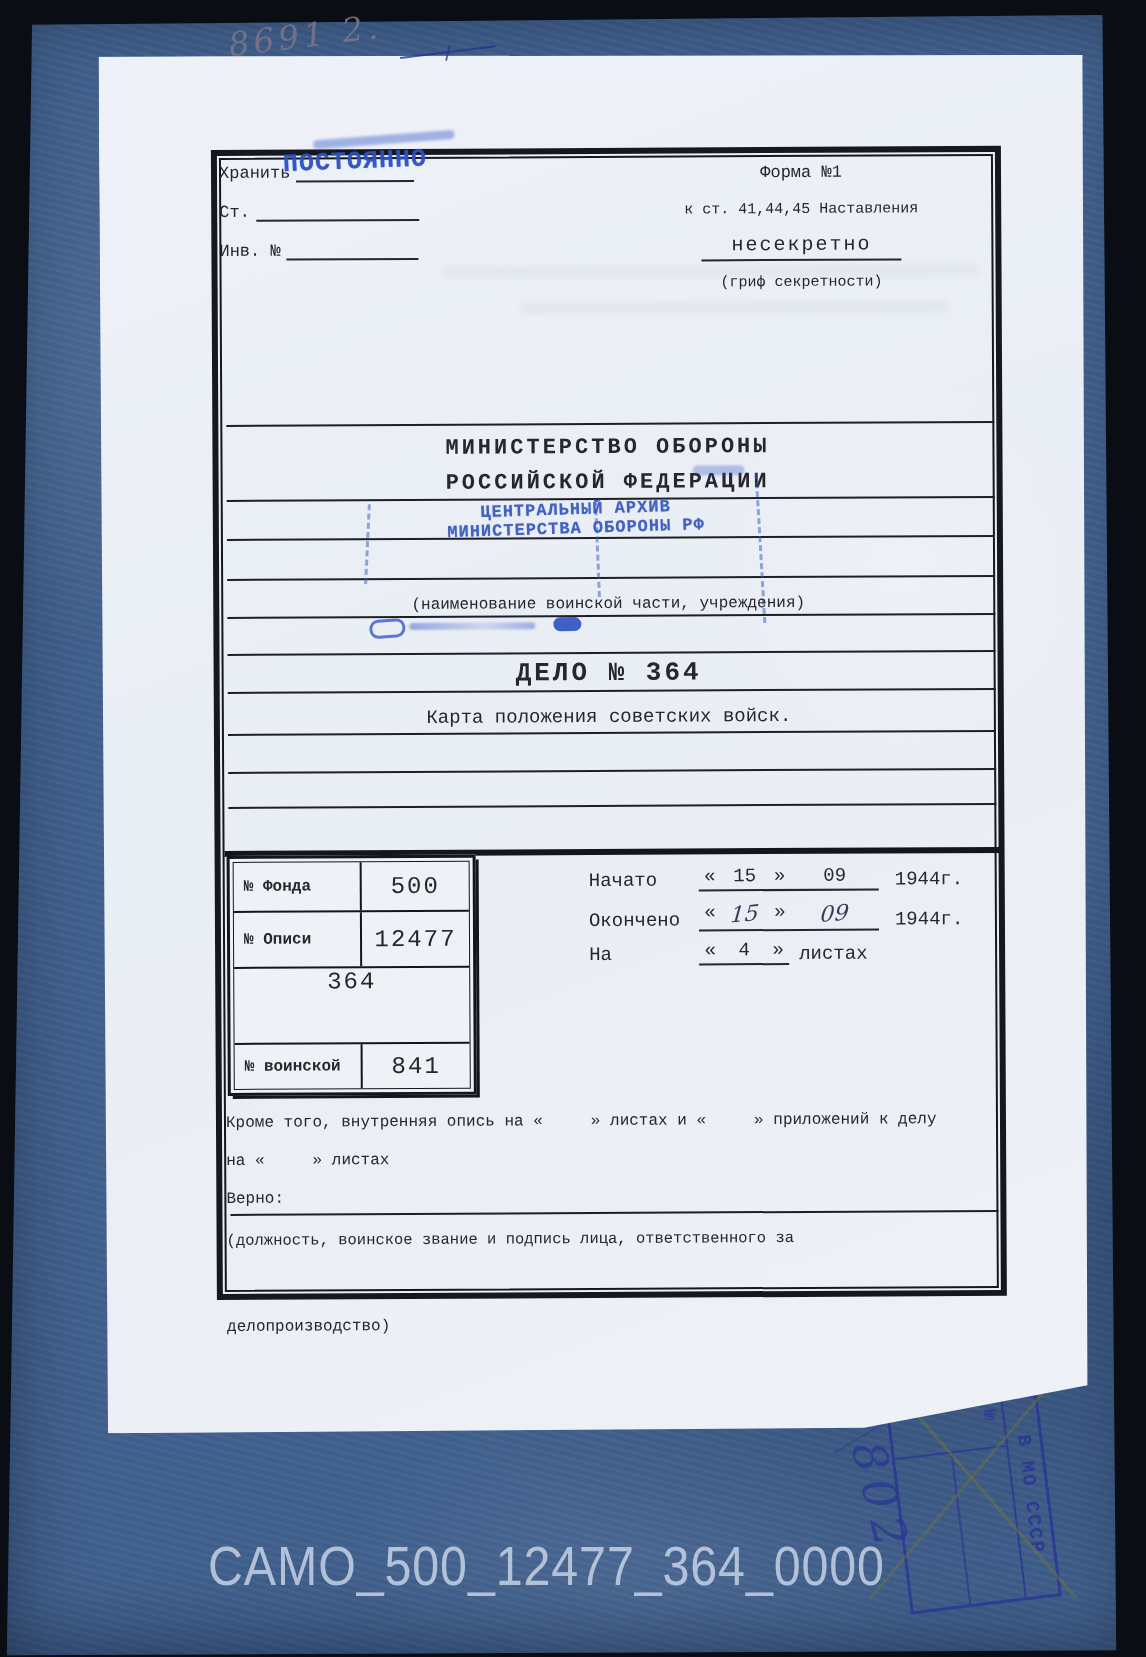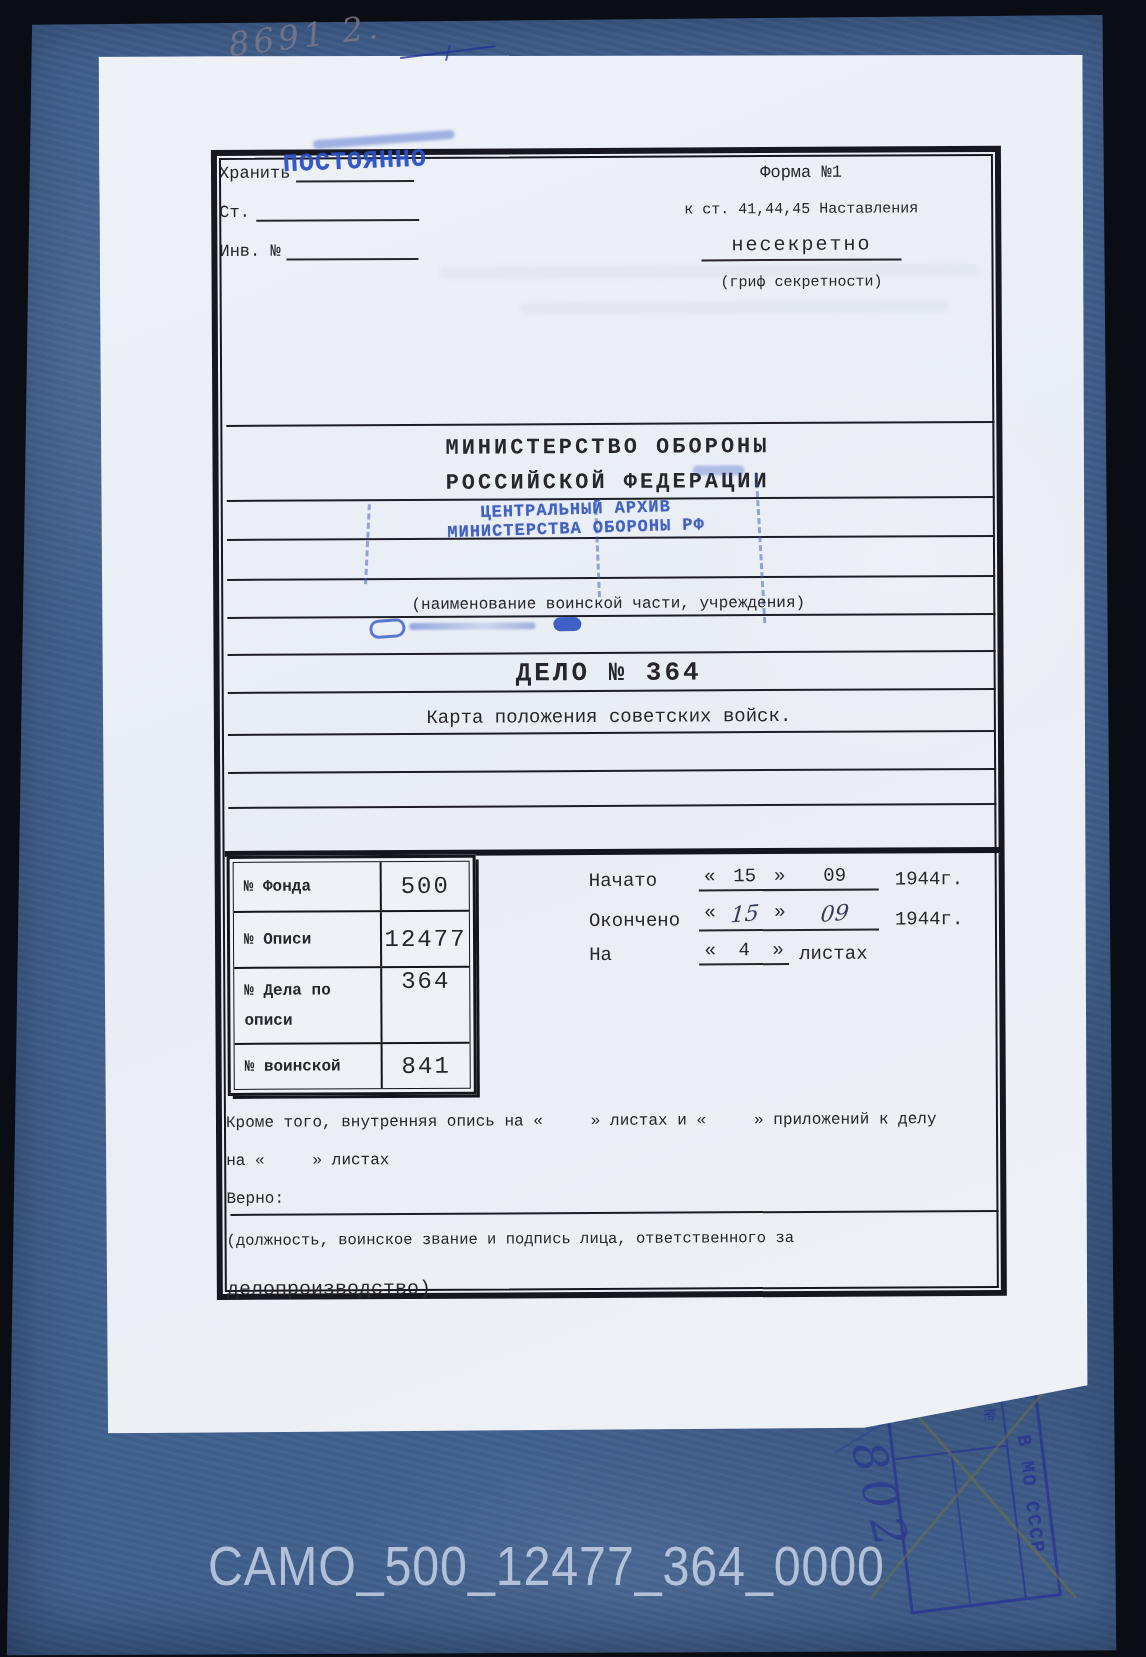--- a/index.html
+++ b/index.html
@@ -92,21 +92,21 @@
   .cline{position:absolute;left:112px;width:790px;text-align:center;}
   .title-b{font-weight:bold;font-size:22px;letter-spacing:3px;}
   
   .reg-table{position:absolute;left:124px;top:800px;width:249px;height:240px;
     border:3px solid #15151d;box-sizing:border-box;padding:3px;
     box-shadow:4px 4px 0 -1px #15151d;background:#eef1f6;}
   .reg-inner{border:1px solid #15151d;height:100%;box-sizing:border-box;
     display:flex;flex-direction:column;}
   .reg-row{display:flex;border-bottom:2px solid #15151d;}
   .reg-row:last-child{border-bottom:none;}
-  .reg-label{width:148px;border-right:2px solid #15151d;font-weight:bold;font-size:16px;
+  .reg-label{width:128px;border-right:2px solid #15151d;font-weight:bold;font-size:16px;
     padding:0 4px 0 10px;display:flex;align-items:center;line-height:1.9;box-sizing:border-box;}
   .reg-value{flex:1;display:flex;align-items:center;justify-content:center;font-size:24px;
     letter-spacing:2px;}
   
   .date-row{position:absolute;left:486px;display:flex;align-items:flex-end;font-size:19px;}
   .dr-label{width:110px;}
   .dr-line{display:flex;border-bottom:2px solid #26262c;padding-bottom:2px;}
   .dq{width:22px;text-align:center;}
   .dd{width:48px;text-align:center;}
   .dm{width:88px;text-align:center;}
@@ -213,21 +213,20 @@
       <div class="reg-inner">
         <div class="reg-row" style="height:48px;">
           <div class="reg-label">№ Фонда</div>
           <div class="reg-value">500</div>
         </div>
         <div class="reg-row" style="height:54px;">
           <div class="reg-label">№ Описи</div>
           <div class="reg-value">12477</div>
         </div>
         <div class="reg-row" style="height:74px;">
-          <div class="reg-label">№ Дела по описи</div>
           <div class="reg-value" style="align-items:flex-start;">364</div>
         </div>
         <div class="reg-row" style="flex:1;">
           <div class="reg-label">№ воинской</div>
           <div class="reg-value">841</div>
         </div>
       </div>
     </div>
 
     <div class="date-row" style="top:812px;">
@@ -257,17 +256,17 @@
         <span class="dd4">4</span>
         <span class="dq">»</span>
       </span>
       <span class="dr-word">листах</span>
     </div>
 
     <div class="note pre" style="top:1058px;">Кроме того, внутренняя опись на «     » листах и «     » приложений к делу</div>
     <div class="note pre" style="top:1096px;">на «     » листах</div>
     <div class="note" style="top:1134px;">Верно:</div>
     <div class="note" style="top:1176px;font-size:15.5px;">(должность, воинское звание и подпись лица, ответственного за</div>
-    <div class="note" style="top:1222px;font-size:20px;">делопроизводство)</div>
+    <div class="note" style="top:1262px;font-size:16px;">делопроизводство)</div>
 
   </div>
 
 </div>
 
 </body></html>

